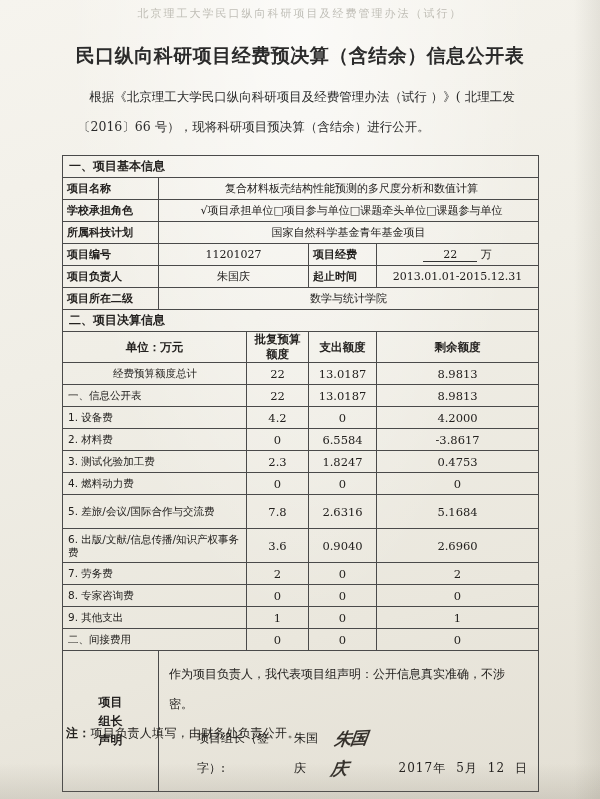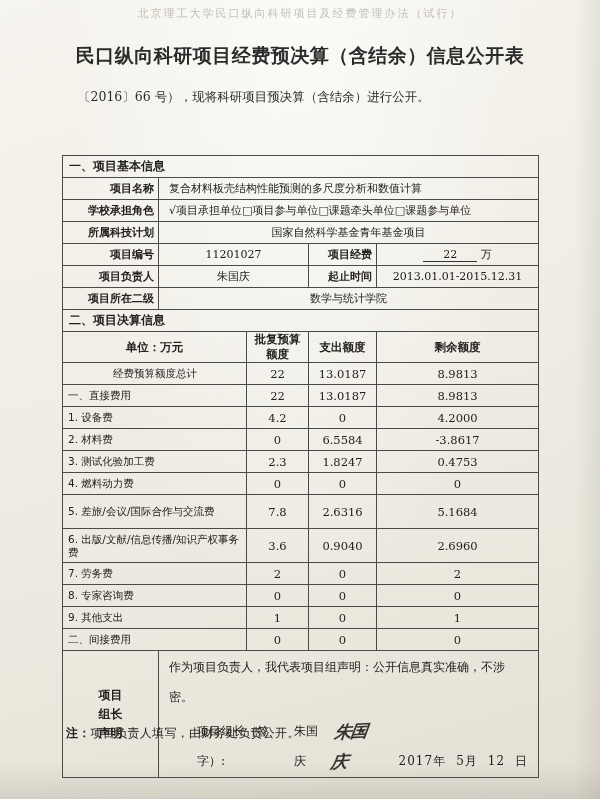--- a/index.html
+++ b/index.html
@@ -78,34 +78,34 @@
     vertical-align: middle;
   }
   .sec {
     font-weight: bold;
     font-size: 12px;
     text-align: left;
     padding-left: 6px !important;
     height: 22px;
   }
   .lbl {
-    text-align: right;
+    text-align: left;
     font-weight: bold;
     font-size: 11px;
     white-space: nowrap;
   }
   .val {
     text-align: center;
   }
   .val.hand {
     font-family: "DejaVu Serif", serif;
     color: #1d1b1a;
   }
   .left {
-    text-align: left;
+    text-align: center;
     padding-left: 10px !important;
   }
   .cat {
     text-align: left;
     padding-left: 5px !important;
     font-size: 10.5px;
     line-height: 13px;
     margin-top: 20px;
   }
   .num {
@@ -128,21 +128,21 @@
     font-family: "DejaVu Serif", serif;
   }
   .decl-label {
     text-align: center;
     font-weight: bold;
     font-size: 12px;
     line-height: 19px;
     width: 46px;
   }
   .decl-body {
-    padding: 1px 10px !important;
+    padding: 8px 10px !important;
     font-size: 12px;
     font-family: "DejaVu Serif", serif;
     line-height: 30px;
   }
   .sign-row {
     display: flex;
     align-items: flex-end;
     margin-top: 4px;
     padding-left: 28px;
   }
@@ -194,20 +194,21 @@
 </head>
 <body>
 
 <div class="page">
 
   <div class="ghost-header">北京理工大学民口纵向科研项目及经费管理办法（试行）</div>
 
   <div class="doc-title">民口纵向科研项目经费预决算（含结余）信息公开表</div>
 
   <div class="intro">
+    <span class="l1">根据《北京理工大学民口纵向科研项目及经费管理办法（试行 ）》( 北理工发</span>
     <span class="l2">〔2016〕66 号），现将科研项目预决算（含结余）进行公开。</span>
   </div>
 
   <table class="main">
     <colgroup>
       <col style="width:96px">
       <col style="width:88px">
       <col style="width:62px">
       <col style="width:68px">
       <col style="width:80px">
@@ -260,21 +261,21 @@
         <td class="hdr" colspan="2">剩余额度</td>
       </tr>
 
       <tr>
         <td class="cat" style="text-align:center" colspan="2">经费预算额度总计</td>
         <td class="num">22</td>
         <td class="num">13.0187</td>
         <td class="num" colspan="2">8.9813</td>
       </tr>
       <tr>
-        <td class="cat" colspan="2">一、直接费用</td>
+        <td class="cat" colspan="2">一、信息公开表</td>
         <td class="num">22</td>
         <td class="num">13.0187</td>
         <td class="num" colspan="2">8.9813</td>
       </tr>
       <tr>
         <td class="cat" colspan="2">1. 设备费</td>
         <td class="num">4.2</td>
         <td class="num">0</td>
         <td class="num" colspan="2">4.2000</td>
       </tr>

